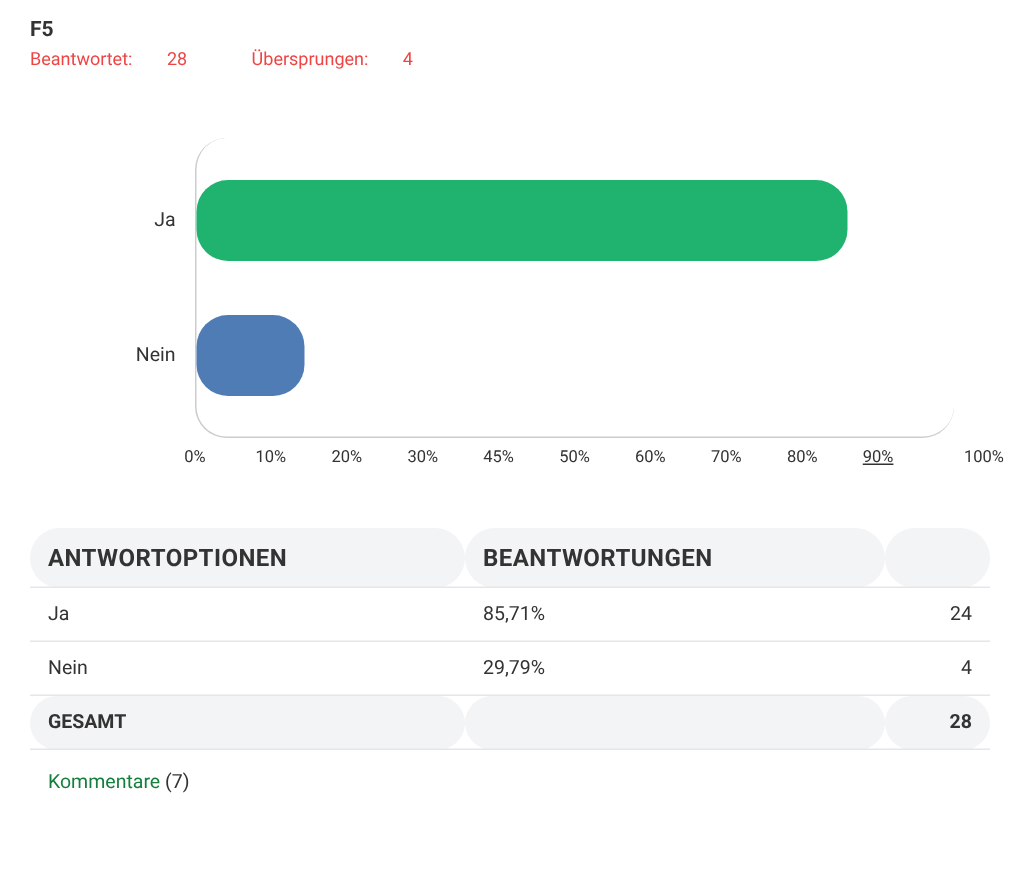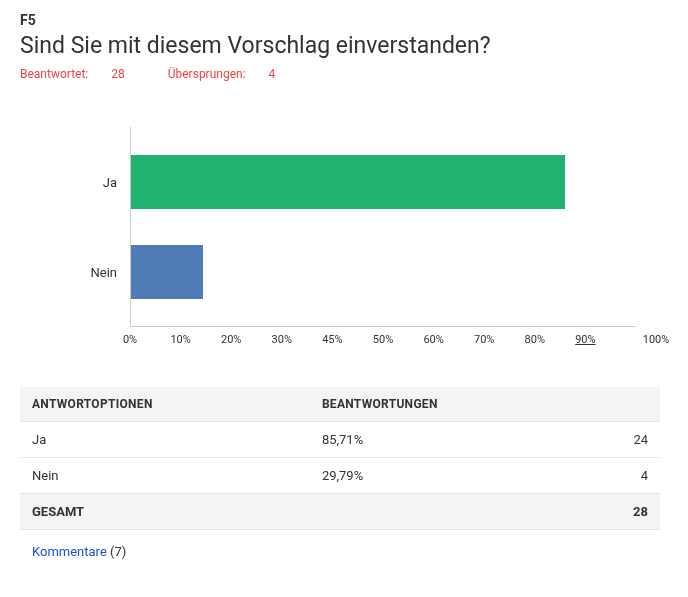--- a/index.html
+++ b/index.html
@@ -1,15 +1,15 @@
 <!DOCTYPE html>
 <html><head>
 <meta charset="utf-8">
 <style>
-  * { box-sizing: border-box; }
+  * { box-sizing: border-box; border-radius: 21px; }
   body {
     margin: 0;
     padding: 0;
     font-family: -apple-system, BlinkMacSystemFont, "Segoe UI", Roboto, Helvetica, Arial, sans-serif;
     background: #fff;
     color: #333;
     width: 688px;
   }
   .card {
     width: 688px;
@@ -92,46 +92,45 @@
   }
   .table th, .table td {
     text-align: left;
     padding: 10px 12px;
     border-bottom: 1px solid #e4e6e8;
   }
   .table .countcol { text-align: right; width: 70px; }
   .table thead th {
     background: #f3f4f5;
     font-weight: 700;
-    font-size: 12px;
+    font-size: 16px;
     color: #333;
     letter-spacing: .3px;
   }
   .table .totalrow td {
     background: #f3f4f5;
     font-weight: 700;
   }
   .comments {
     margin-top: 14px;
     font-size: 13px;
     padding-left: 12px;
   }
   .comments a {
-    color: #1d4ed8;
+    color: #15803d;
     text-decoration: none;
   }
   .comments .cnt { color: #333; }
 </style>
 </head>
 <body>
 
 <div class="card">
 
   <div class="qtag">F5</div>
-  <h1 class="qtitle">Sind Sie mit diesem Vorschlag einverstanden?</h1>
 
   <div class="meta">
     <span>
       <span>Beantwortet:</span>
       <span>28</span>
     </span>
     <span>
       <span>Übersprungen:</span>
       <span>4</span>
     </span>

